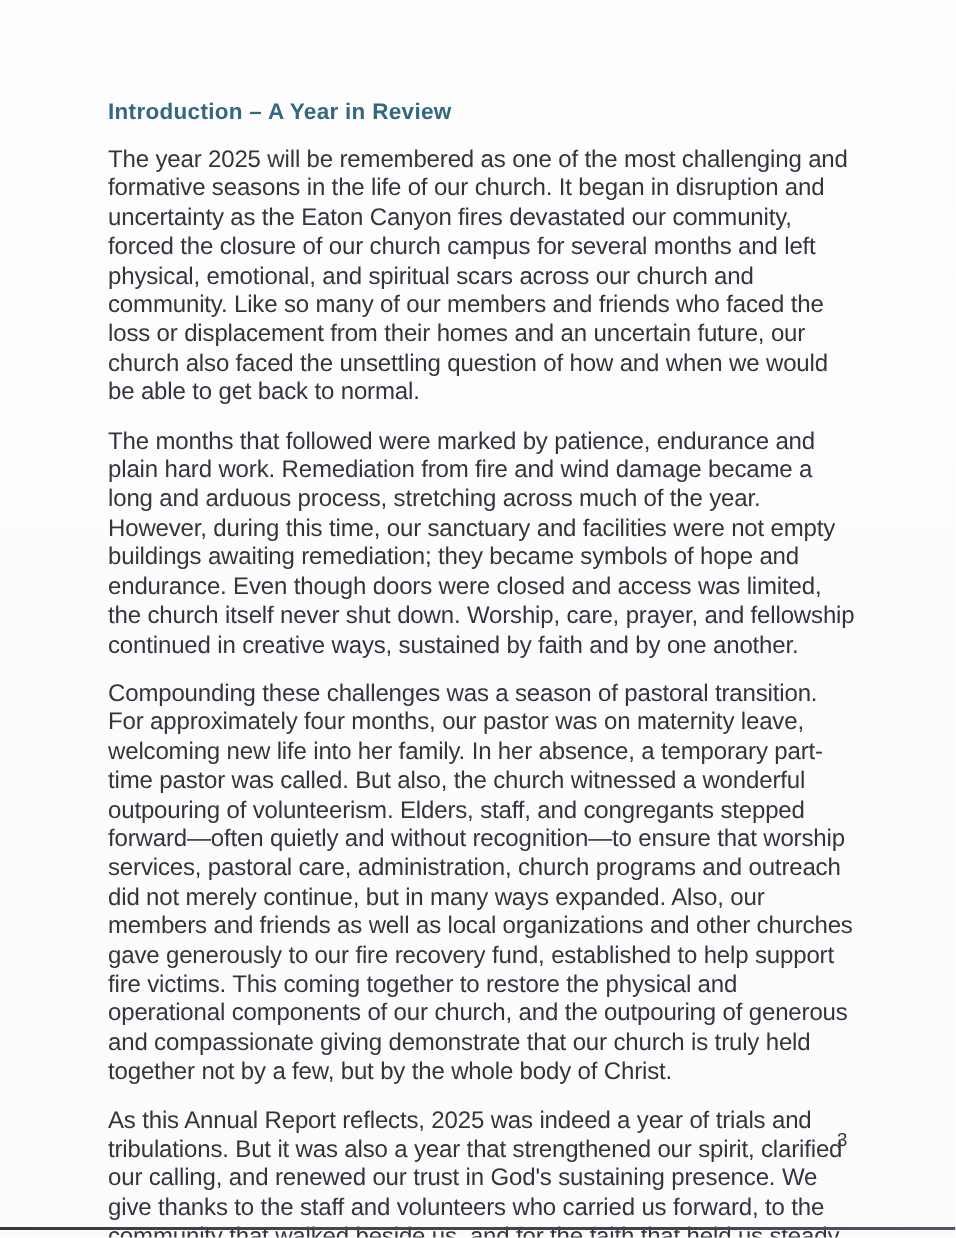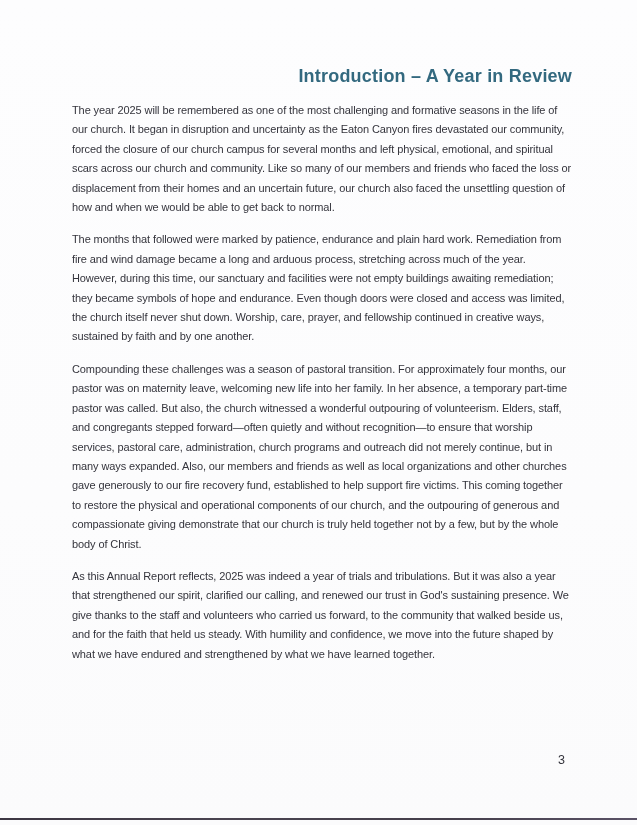--- a/index.html
+++ b/index.html
@@ -20,29 +20,28 @@
     background: linear-gradient(180deg, #fdfdfe 0%, #fcfcfd 60%, #fbfbfc 100%);
   }
   .content {
     position: absolute;
     left: 72px;
     top: 66px;
     width: 500px;
   }
   .doc-title {
     margin: 0 0 14px 0;
-    font-size: 18px;
+    font-size: 15px;
     font-weight: 600;
     letter-spacing: 0.2px;
     color: #33697f;
-    text-align: right;
   }
   .doc-paragraph {
     margin: 0 0 13px 0;
-    font-size: 11px;
+    font-size: 16px;
     line-height: 19.4px;
     color: #34343c;
     letter-spacing: -0.1px;
     text-align: left;
   }
   .page-number {
     position: absolute;
     right: 72px;
     top: 753px;
     font-size: 12.5px;

